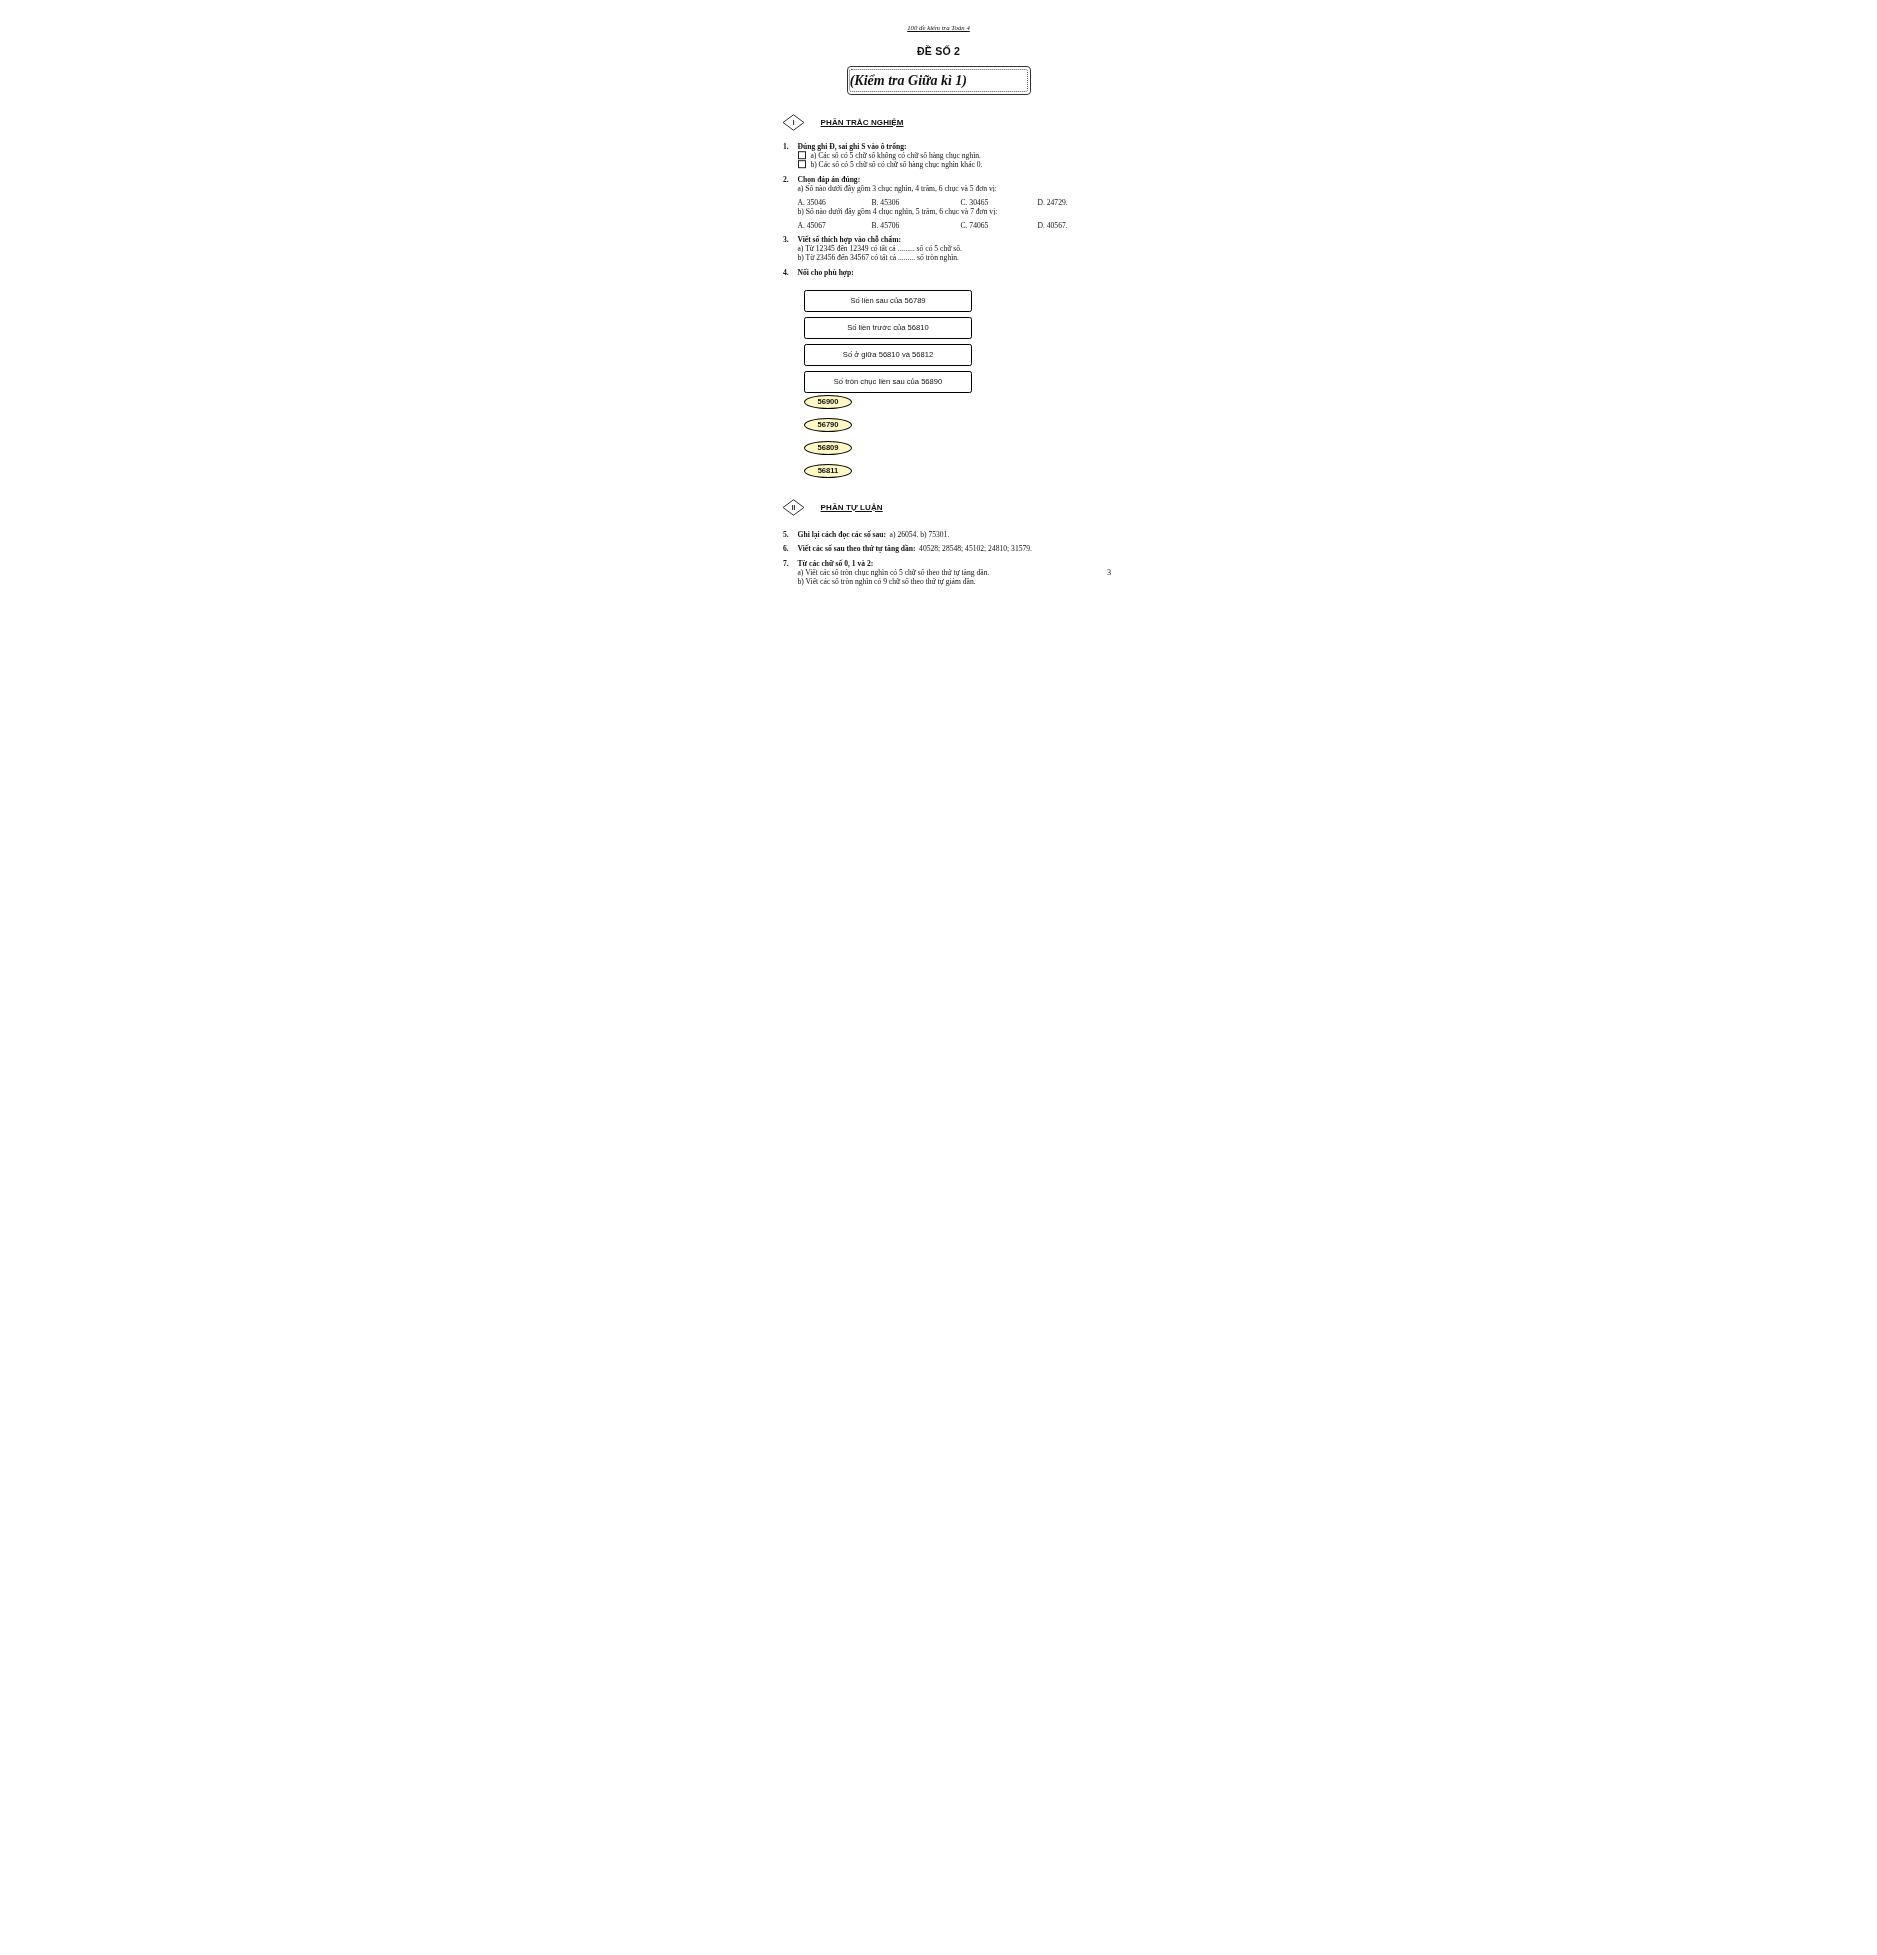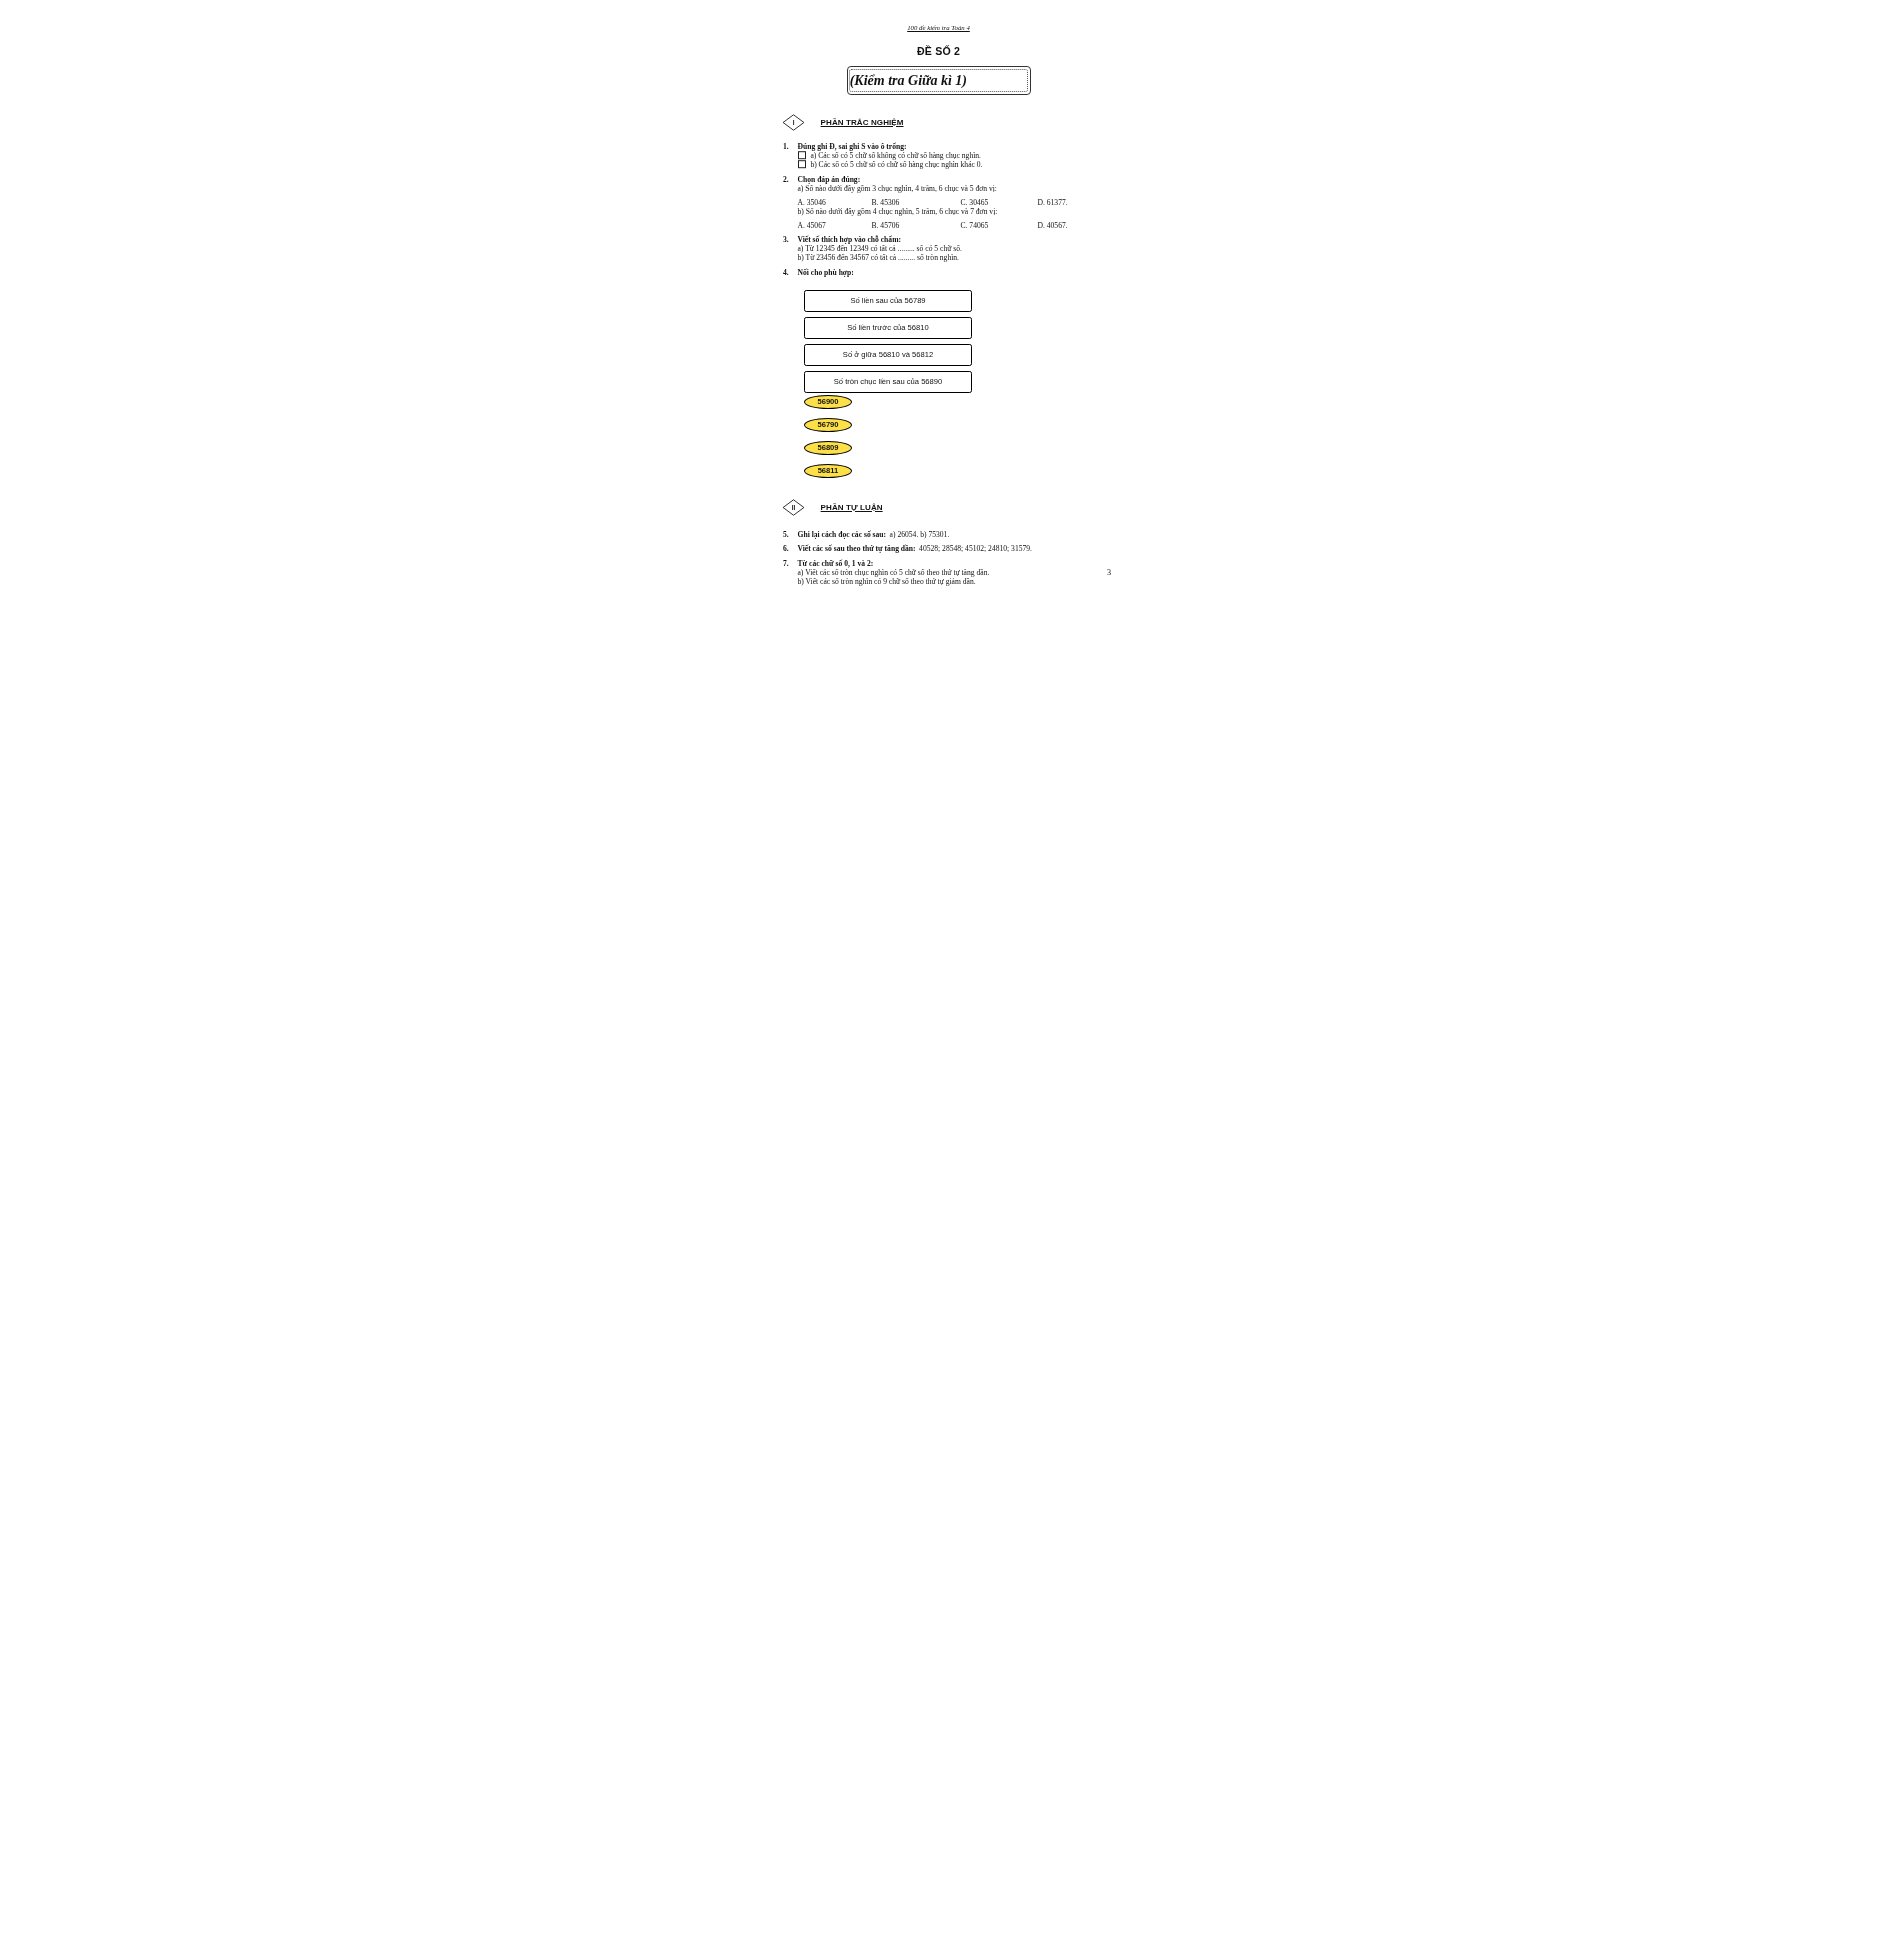--- a/index.html
+++ b/index.html
@@ -124,21 +124,21 @@
     width: 48px;
     height: 14px;
     border: 0.8px solid #000;
     border-radius: 50%;
     display: flex;
     align-items: center;
     justify-content: center;
     font-family: "Liberation Sans", sans-serif;
     font-weight: bold;
     font-size: 7.6px;
-    background: #fde047;
+    background: #fef9c3;
   }
   .section-head.second { margin-top: 21px; }
   .page-number {
     position: absolute;
     right: 23px;
     bottom: 10.2px;
     font-size: 8.2px;
   }
 </style>
 </head>
@@ -184,21 +184,21 @@
     <div class="q">
       <div class="q-head">
         <span class="q-num">2.</span>
         <span class="q-prompt">Chọn đáp án đúng:</span>
       </div>
       <div class="q-sub">a) Số nào dưới đây gồm 3 chục nghìn, 4 trăm, 6 chục và 5 đơn vị:</div>
       <div class="options-row">
         <span class="opt opt-a">A. 35046</span>
         <span class="opt opt-b">B. 45306</span>
         <span class="opt opt-c">C. 30465</span>
-        <span class="opt opt-d">D. 61377.</span>
+        <span class="opt opt-d">D. 24729.</span>
       </div>
       <div class="q-sub">b) Số nào dưới đây gồm 4 chục nghìn, 5 trăm, 6 chục và 7 đơn vị:</div>
       <div class="options-row">
         <span class="opt opt-a">A. 45067</span>
         <span class="opt opt-b">B. 45706</span>
         <span class="opt opt-c">C. 74065</span>
         <span class="opt opt-d">D. 40567.</span>
       </div>
     </div>
 

